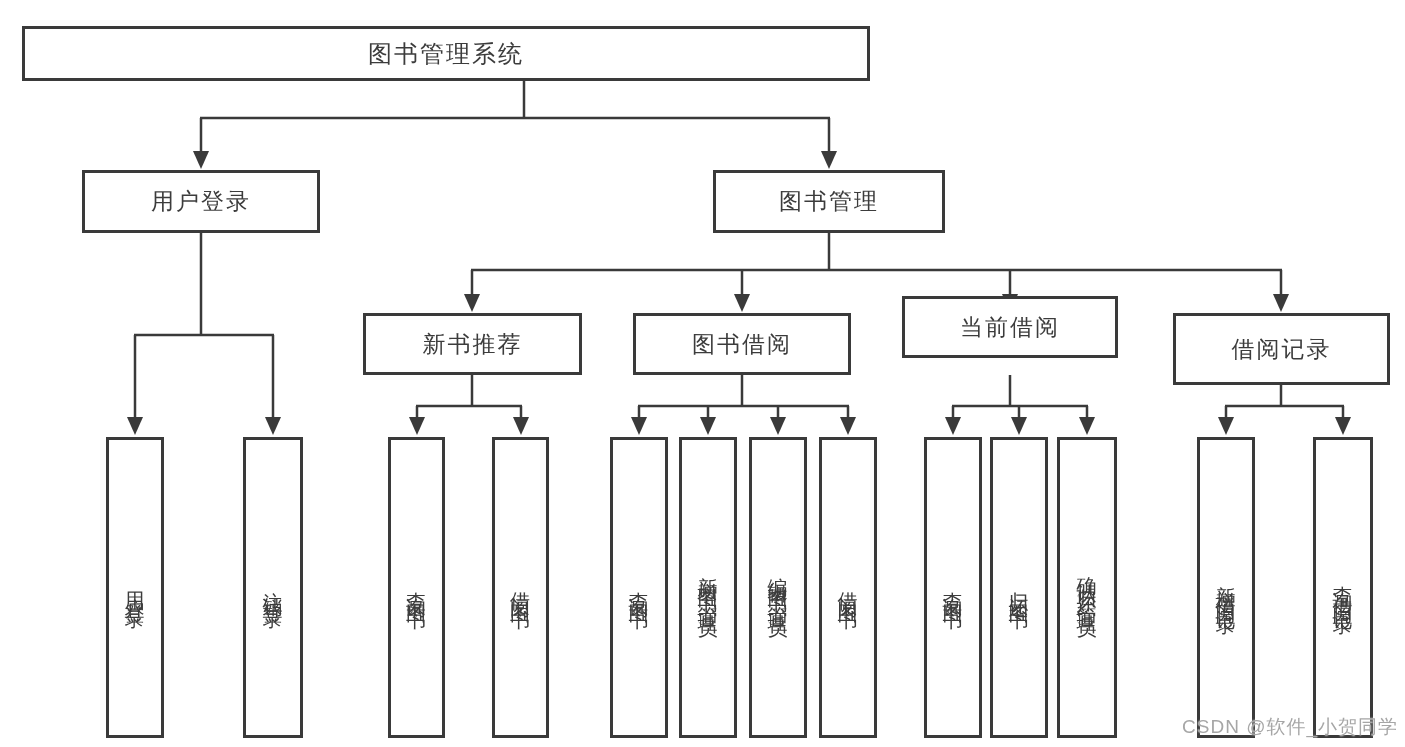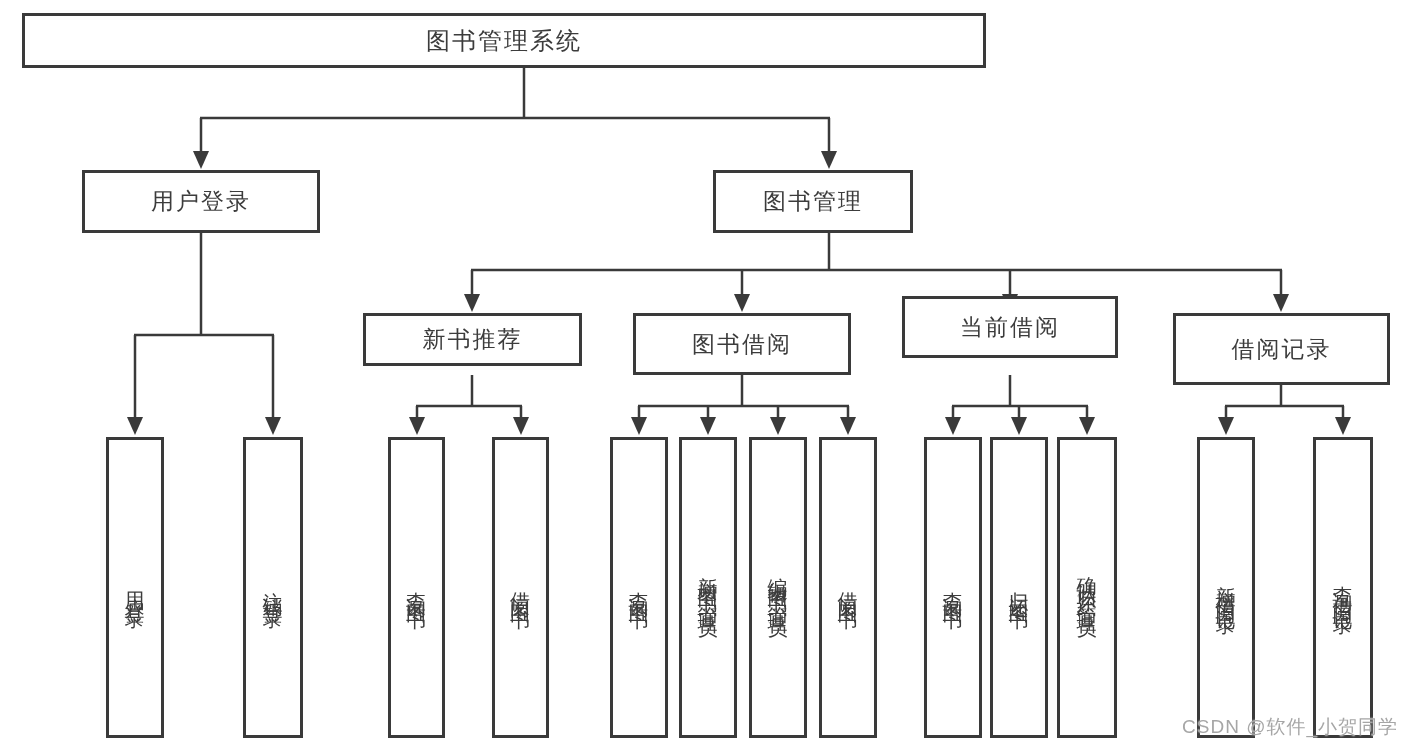--- a/index.html
+++ b/index.html
@@ -104,32 +104,32 @@
     <line x1="1087" y1="406" x2="1087" y2="420"></line>
     <polygon points="1079,417 1095,417 1087,435"></polygon>
 
     <line x1="1225" y1="406" x2="1344" y2="406"></line>
     <line x1="1226" y1="406" x2="1226" y2="420"></line>
     <polygon points="1218,417 1234,417 1226,435"></polygon>
     <line x1="1343" y1="406" x2="1343" y2="420"></line>
     <polygon points="1335,417 1351,417 1343,435"></polygon>
   </svg>
 
-  <div class="box root-label" style="left:22px;top:13px;width:964px;height:55px;justify-content:center;">
+  <div class="box root-label" style="left:22px;top:26px;width:848px;height:55px;justify-content:center;">
     <span>图书管理系统</span>
   </div>
 
   <div class="box h" style="left:82px;top:170px;width:238px;height:63px;">
     <span>用户登录</span>
   </div>
-  <div class="box h" style="left:713px;top:170px;width:200px;height:63px;">
+  <div class="box h" style="left:713px;top:170px;width:232px;height:63px;">
     <span>图书管理</span>
   </div>
 
-  <div class="box h" style="left:363px;top:313px;width:219px;height:53px;">
+  <div class="box h" style="left:363px;top:313px;width:219px;height:62px;">
     <span>新书推荐</span>
   </div>
   <div class="box h" style="left:633px;top:313px;width:218px;height:62px;">
     <span>图书借阅</span>
   </div>
   <div class="box h" style="left:902px;top:296px;width:216px;height:62px;">
     <span>当前借阅</span>
   </div>
   <div class="box h" style="left:1173px;top:313px;width:217px;height:72px;">
     <span>借阅记录</span>

